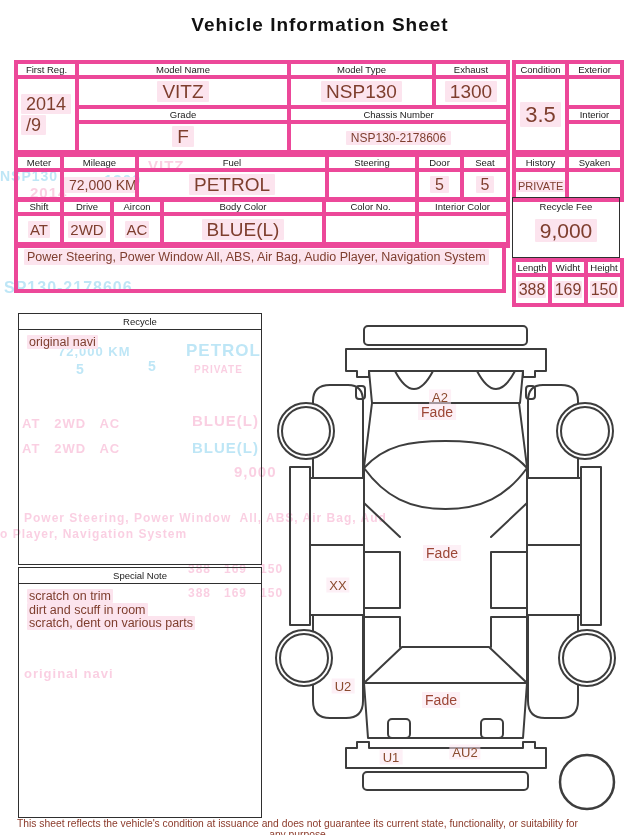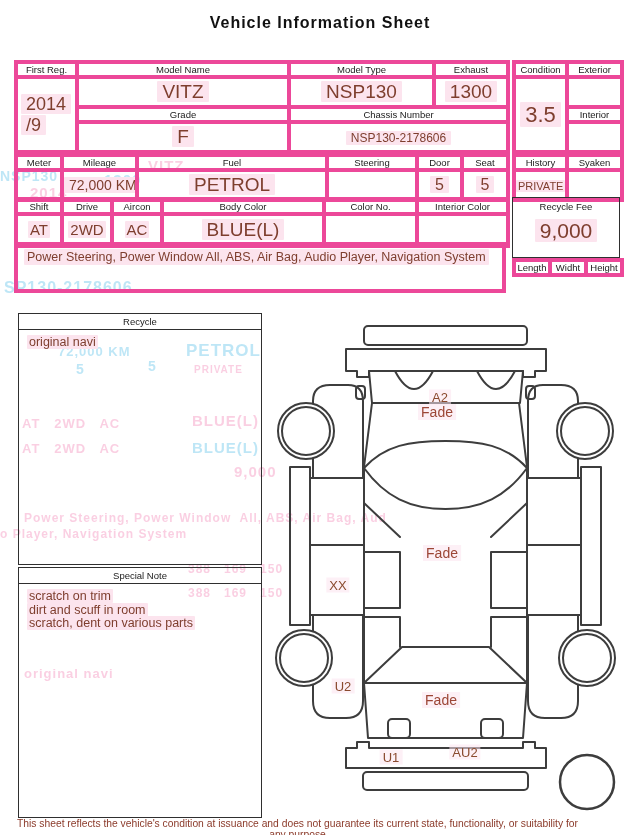--- a/index.html
+++ b/index.html
@@ -9,21 +9,21 @@
     font-family:"Liberation Sans", sans-serif; overflow:hidden;
   }
   
   #ghost-layer { position:absolute; inset:0; z-index:0; }
   .ghost { position:absolute; white-space:pre; font-weight:bold; letter-spacing:1px; }
   .ghost.pink { color:rgba(241,130,180,0.38); }
   .ghost.cyan { color:rgba(110,200,235,0.45); }
   
   .layer { position:absolute; z-index:1; }
   #title { left:0; top:14px; width:640px; text-align:center;
-    font-size:16px; font-weight:bold; letter-spacing:1px; color:#111; }
+    font-size:19px; font-weight:bold; letter-spacing:1px; color:#111; }
   table { border-collapse:collapse; table-layout:fixed; }
   th, td { border:4px solid #ec4899; overflow:hidden; white-space:nowrap;margin-top:10px; }
   th { font-size:9.5px; font-weight:normal; color:#1a1a1a; text-align:center; height:14px; }
   td { text-align:center; vertical-align:middle; }
   .vrow td { height:30px; }
   .val { color:#7e3e2e; }
   .hl { background:#fce4ee; padding:0 5px; border-radius:1px; color:#7e3e2e; }
   .fs22{font-size:22px;} .fs21{font-size:21px;} .fs19{font-size:19px;}
   .fs18{font-size:12px;} .fs16{font-size:16px;} .fs15{font-size:15px;}
   .fs14{font-size:14px;} .fs11{font-size:11px;}
@@ -227,20 +227,25 @@
         <col style="width:36px">
         <col style="width:36px">
         <col style="width:36px">
       </colgroup>
     <tbody>
         <tr>
       <th>Length</th>
       <th>Widht</th>
       <th>Height</th>
     </tr>
+    <tr class="vrow">
+      <td><span class="hl fs16" style="padding:0 1px">388</span></td>
+      <td><span class="hl fs16" style="padding:0 1px">169</span></td>
+      <td><span class="hl fs16" style="padding:0 1px">150</span></td>
+    </tr>
   </tbody>
     </table>
 
   <div class="notebox layer" style="left:18px; top:313px; width:244px; height:252px;">
     <div class="nb-head">Recycle</div>
     <div class="nb-body"><span class="hl">original navi</span></div>
   </div>
 
   <div class="notebox layer" style="left:18px; top:567px; width:244px; height:251px;">
     <div class="nb-head">Special Note</div>

